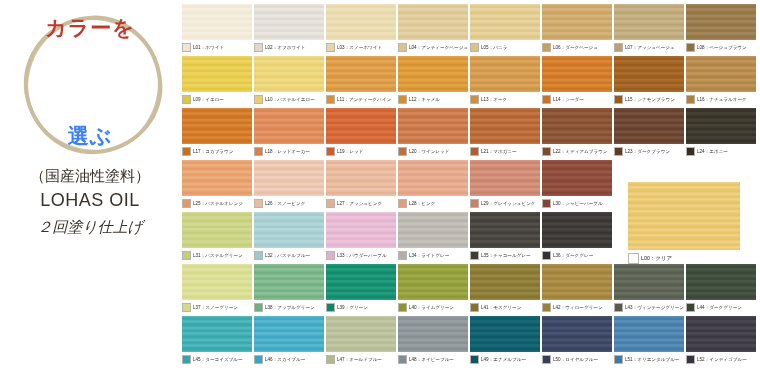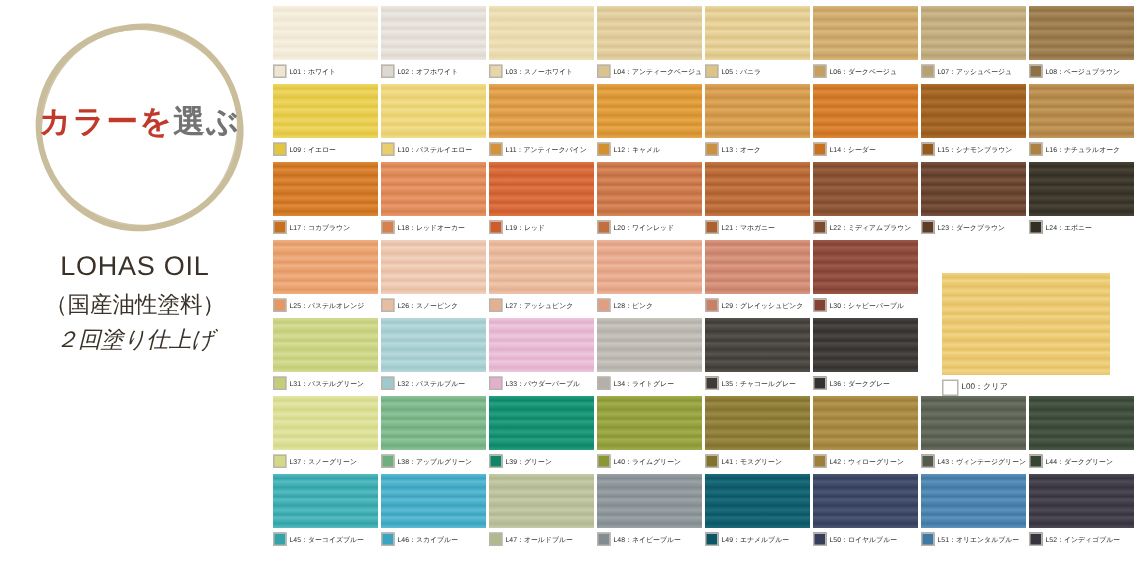--- a/index.html
+++ b/index.html
@@ -11,35 +11,35 @@
   }
   #root{position:relative;width:760px;height:391px;}
 
   
   #left-panel{
     position:absolute;left:0;top:0;width:180px;height:391px;
     display:flex;flex-direction:column;align-items:center;
   }
   #circle-badge{
     position:relative;margin-top:14px;width:140px;height:136px;
-    display:flex;align-items:center;justify-content:flex-end;
+    display:flex;flex-direction:column;align-items:center;justify-content:space-between;
   }
   #circle-ring{
     position:absolute;left:4px;top:2px;width:130px;height:130px;
     border:4px solid #c9bd9c;border-radius:50% 48% 51% 49%/49% 51% 48% 52%;
     transform:rotate(-8deg);
   }
   #circle-ring:after{
     content:"";position:absolute;left:-3px;top:-3px;width:130px;height:130px;
     border:3px solid #c9bd9c;border-radius:49% 51% 47% 53%/52% 48% 52% 48%;
     transform:rotate(6deg);opacity:.85;
   }
   .badge-line{position:relative;z-index:2;font-size:21px;font-weight:bold;letter-spacing:1px;line-height:1.35;}
   .badge-red{color:#c0392b;}
-  .badge-green{color:#737373;}
+  .badge-green{color:#3b82f6;}
   #product-info{margin-top:14px;text-align:center;color:#3a3128;line-height:1.55;}
   #product-name{font-size:18px;letter-spacing:.5px;}
   #product-sub{font-size:15px;}
   #product-finish{font-size:15px;font-style:italic;}
 
   
   #grid{
     position:absolute;left:182px;top:4px;width:574px;
   }
   .row{display:flex;gap:2px;margin-bottom:3px;}
@@ -72,22 +72,22 @@
 
   <div id="left-panel">
 
     <div id="circle-badge">
       <div id="circle-ring"></div>
       <div class="badge-line badge-red">カラーを</div>
       <div class="badge-line badge-green">選ぶ</div>
     </div>
 
     <div id="product-info">
+      <div id="product-sub">（国産油性塗料）</div>
       <div id="product-name">LOHAS OIL</div>
-      <div id="product-sub">（国産油性塗料）</div>
       <div id="product-finish">２回塗り仕上げ</div>
     </div>
 
   </div>
 
   <div id="grid">
       <div class="row">
         <div class="cell">
           <div class="chip" style="background: repeating-linear-gradient(rgb(247, 241, 226) 0px, rgb(239, 230, 210) 3px, rgb(247, 241, 226) 5px, rgb(239, 230, 210) 9px, rgb(247, 241, 226) 12px), linear-gradient(90deg, rgb(239, 230, 210), rgb(247, 241, 226) 35%, rgb(239, 230, 210) 70%, rgb(247, 241, 226));"></div>
           <div class="cap">

